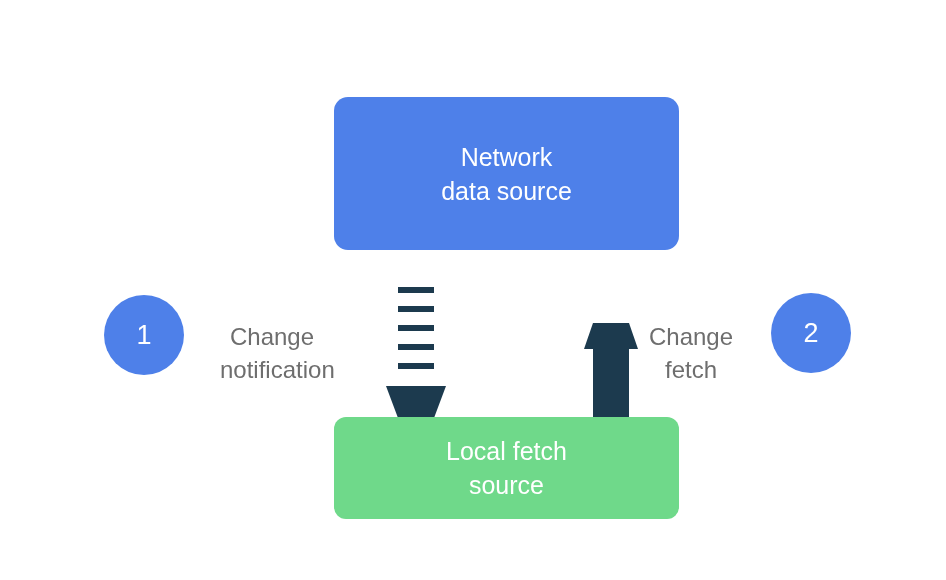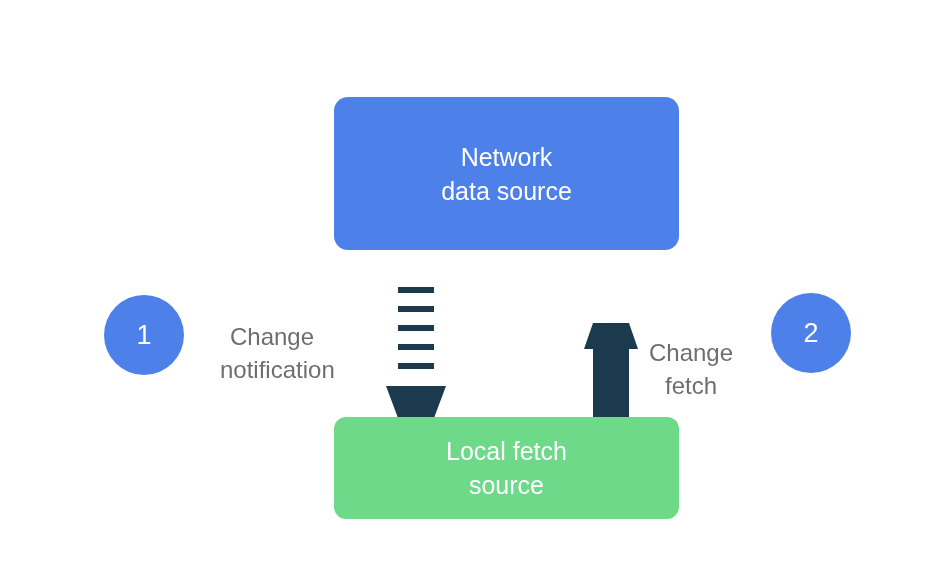--- a/index.html
+++ b/index.html
@@ -67,21 +67,21 @@
 
   .label {
     position: absolute;
     width: 140px;
     color: var(--label-text);
     font-size: 24px;
     line-height: 33px;
     text-align: center;
   }
   .label-1 { left: 166px; top: 266px; }
-  .label-2 { left: 585px; top: 266px; margin-top: 16px; }
+  .label-2 { left: 585px; top: 266px; }
 
   .arrow-down {
     position: absolute;
     left: 362px; top: 233px;
     width: 26px;
     display: flex;
     flex-direction: column;
     align-items: center;
   }
   .arrow-down .dots {

